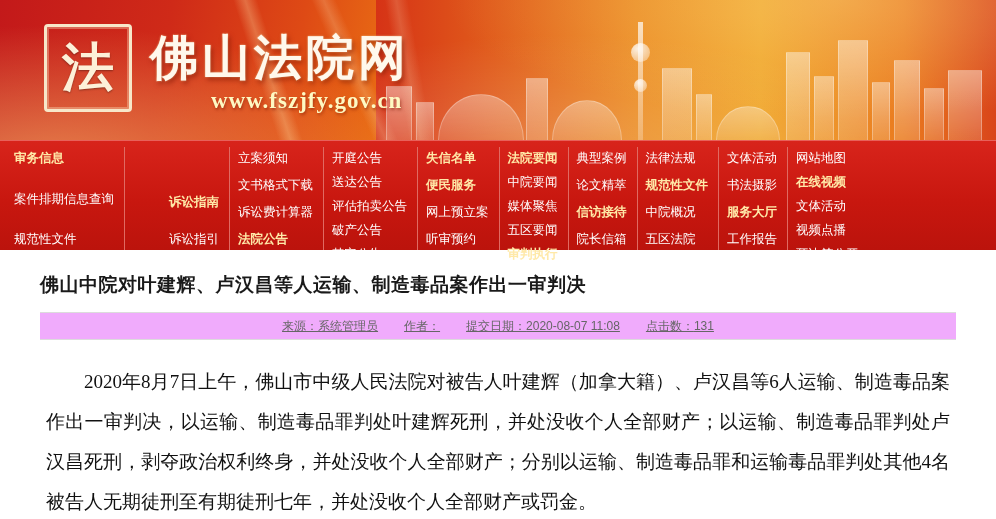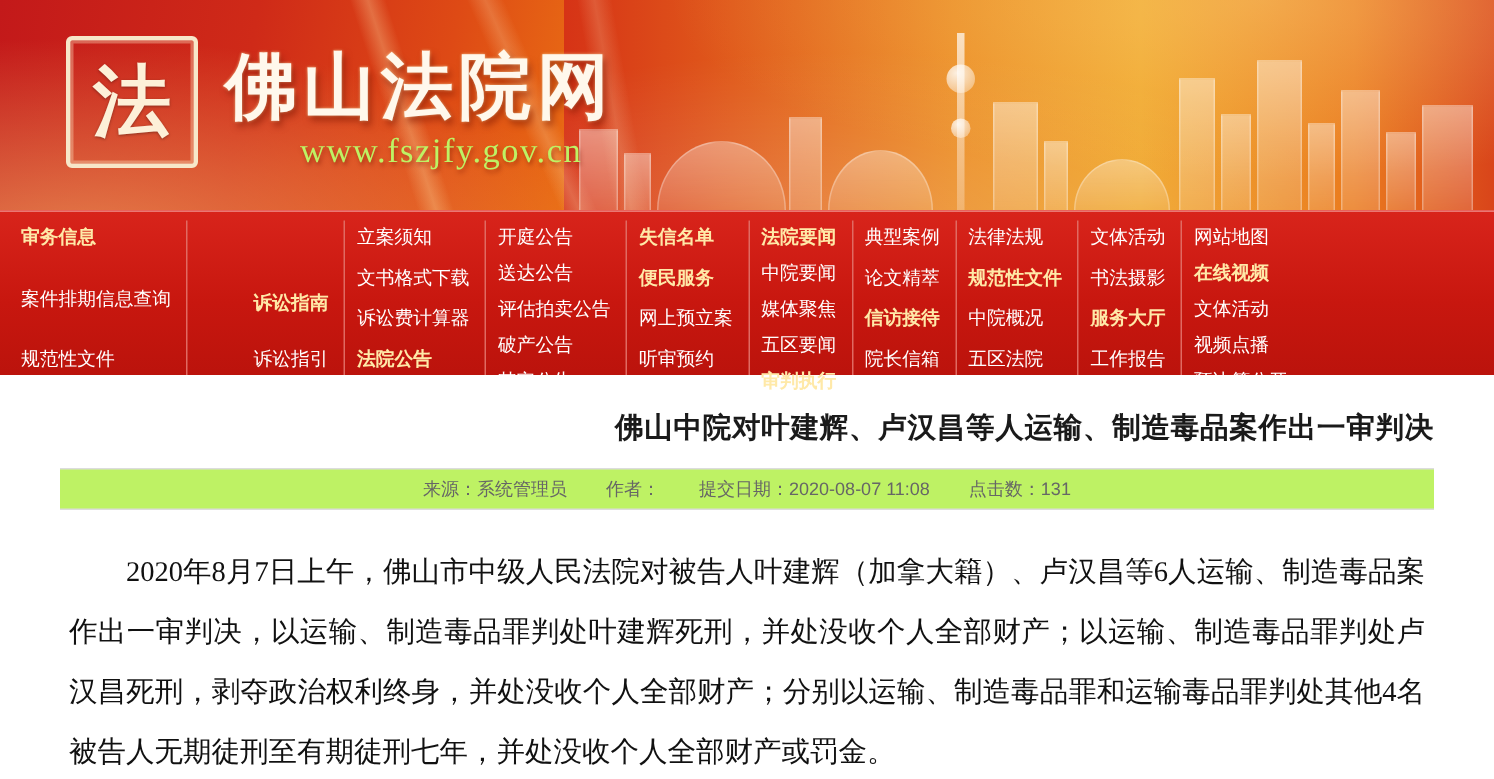--- a/index.html
+++ b/index.html
@@ -82,23 +82,23 @@
   }
   .site-title {
     position:absolute; left:150px; top:26px;
     font-family:"Liberation Serif", serif;
     font-size:48px; font-weight:700; color:#fff8ec;
     letter-spacing:4px;
     text-shadow: 2px 3px 5px rgba(120,20,0,.55), 0 0 2px rgba(255,220,160,.9);
     white-space:nowrap;
   }
   .site-url {
-    position:absolute; left:200px; top:88px;
-    font-family:"Liberation Serif", serif;
-    font-size:23px; font-weight:400; color:#bef264;
+    position:absolute; left:211px; top:88px;
+    font-family:"Liberation Serif", serif;
+    font-size:23px; font-weight:700; color:#fef9c3;
     letter-spacing:1px;
     text-shadow: 1px 2px 3px rgba(120,20,0,.5);
     white-space:nowrap;
   }
 
   
   .nav {
     position:relative;
     width:996px; height:110px;
     background: linear-gradient(180deg,#d8241b 0%, #c8170f 55%, #bb130c 100%);
@@ -122,34 +122,35 @@
     cursor:pointer;
   }
   .nav-item.bold { font-weight:700; color:#ffe9a8; }
 
   
   .article {
     width:996px;
     padding: 0 40px;
   }
   .art-title {
-    text-align:right;
+    text-align:left;
     font-family:"Liberation Serif", serif;
     font-size:19px; font-weight:700; color:#1a1a1a;
     padding: 22px 0 14px 0;
     letter-spacing:.5px;
   }
   .art-meta {
     border-top:1px solid #dcdcdc;
     border-bottom:1px solid #dcdcdc;
     height:28px;
     display:flex; align-items:center; justify-content:center;
     gap:26px;
     font-size:12px; color:#666;
-    background:#bef264;
+    background:#f0abfc;
+    text-decoration:underline;
   }
   .art-meta span { white-space:nowrap; }
   .art-body {
     font-family:"Liberation Serif", serif;
     font-size:19px;
     line-height:40px;
     color:#111;
     text-align:justify;
     padding: 22px 6px 0 6px;
     text-indent: 2em;

